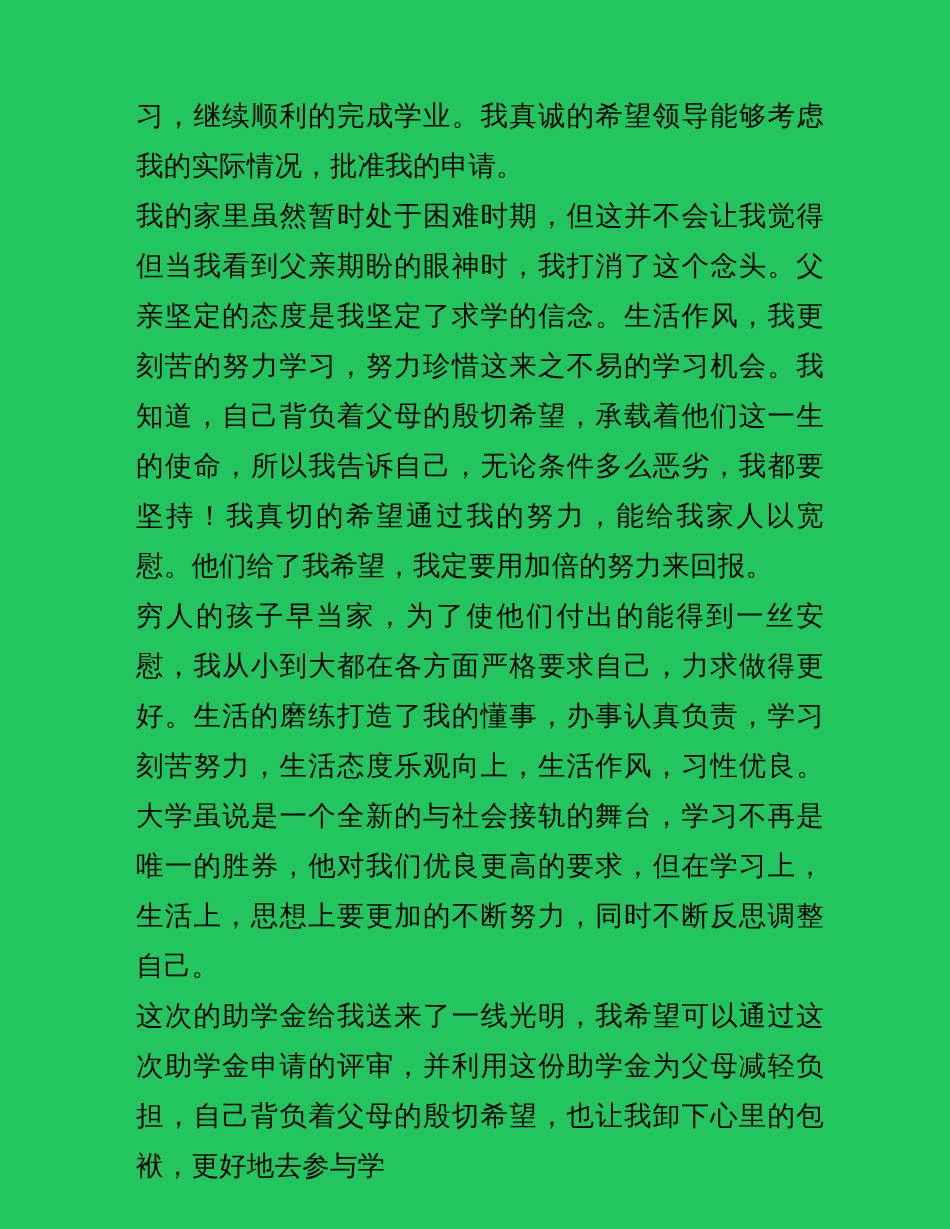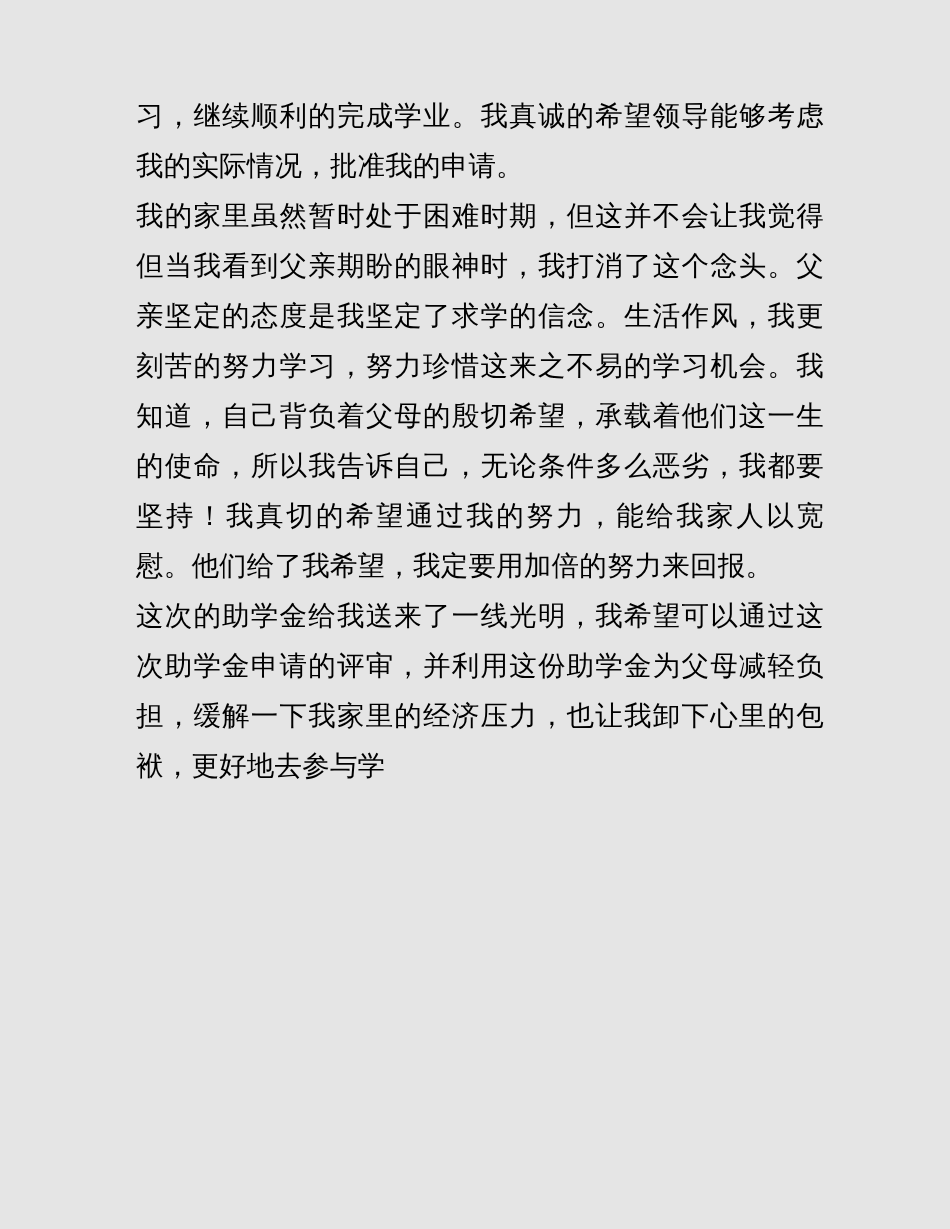--- a/index.html
+++ b/index.html
@@ -9,21 +9,21 @@
   }
   body {
     width: 950px;
     height: 1229px;
     font-family: "DejaVu Serif", "Liberation Serif", serif;
   }
   .page {
     position: relative;
     width: 950px;
     height: 1229px;
-    background: #e5e5e5;
+    background: #22c55e;
     box-sizing: border-box;
     overflow: hidden;
   }
   .page-body {
     position: absolute;
     left: 136px;
     top: 90px;
     width: 688px;
   }
   .doc-paragraph {
@@ -40,15 +40,16 @@
     margin-top: 0px;
   }
 </style>
 </head>
 <body>
 
 <div class="page">
   <div class="page-body">
     <p class="doc-paragraph">习，继续顺利的完成学业。我真诚的希望领导能够考虑我的实际情况，批准我的申请。</p>
     <p class="doc-paragraph">我的家里虽然暂时处于困难时期，但这并不会让我觉得但当我看到父亲期盼的眼神时，我打消了这个念头。父亲坚定的态度是我坚定了求学的信念。生活作风，我更刻苦的努力学习，努力珍惜这来之不易的学习机会。我知道，自己背负着父母的殷切希望，承载着他们这一生的使命，所以我告诉自己，无论条件多么恶劣，我都要坚持！我真切的希望通过我的努力，能给我家人以宽慰。他们给了我希望，我定要用加倍的努力来回报。</p>
-    <p class="doc-paragraph">这次的助学金给我送来了一线光明，我希望可以通过这次助学金申请的评审，并利用这份助学金为父母减轻负担，缓解一下我家里的经济压力，也让我卸下心里的包袱，更好地去参与学</p>
+    <p class="doc-paragraph">穷人的孩子早当家，为了使他们付出的能得到一丝安慰，我从小到大都在各方面严格要求自己，力求做得更好。生活的磨练打造了我的懂事，办事认真负责，学习刻苦努力，生活态度乐观向上，生活作风，习性优良。大学虽说是一个全新的与社会接轨的舞台，学习不再是唯一的胜券，他对我们优良更高的要求，但在学习上，生活上，思想上要更加的不断努力，同时不断反思调整自己。</p>
+    <p class="doc-paragraph">这次的助学金给我送来了一线光明，我希望可以通过这次助学金申请的评审，并利用这份助学金为父母减轻负担，自己背负着父母的殷切希望，也让我卸下心里的包袱，更好地去参与学</p>
   </div>
 </div>
 
 </body></html>

